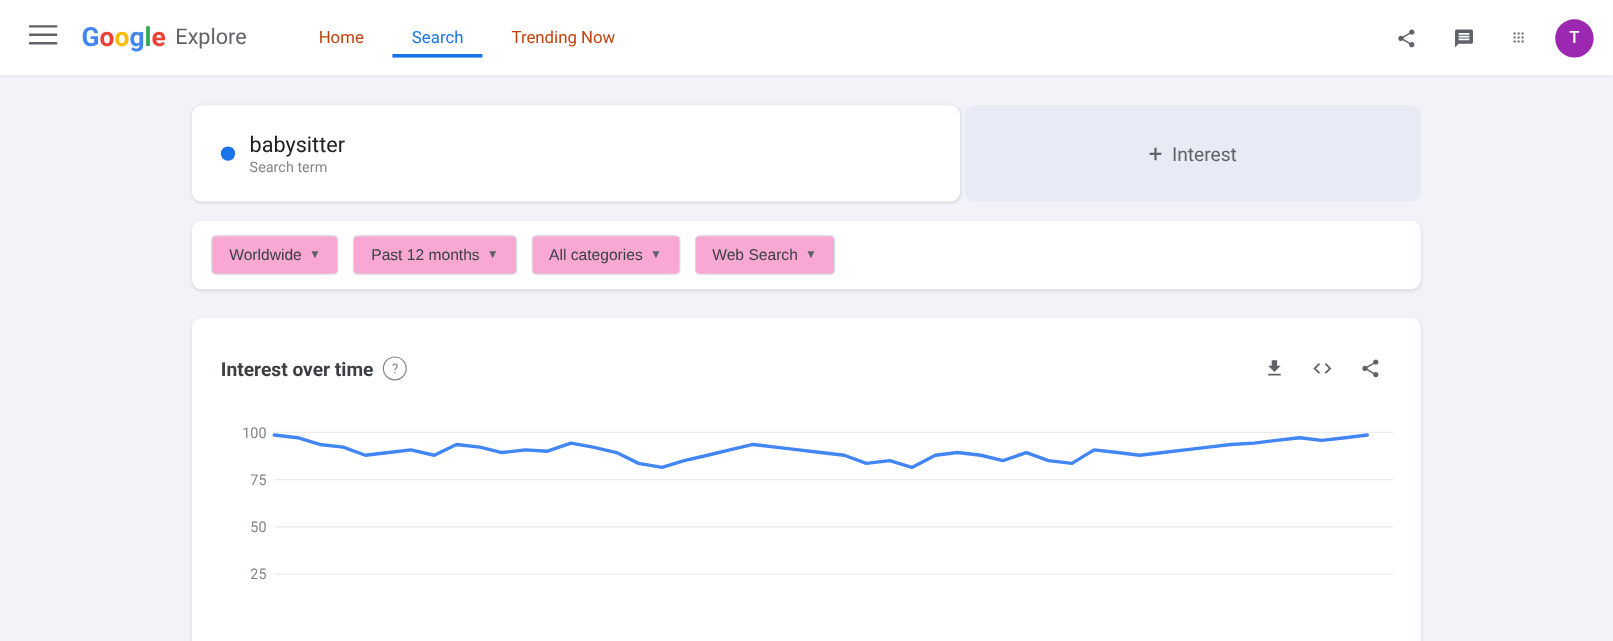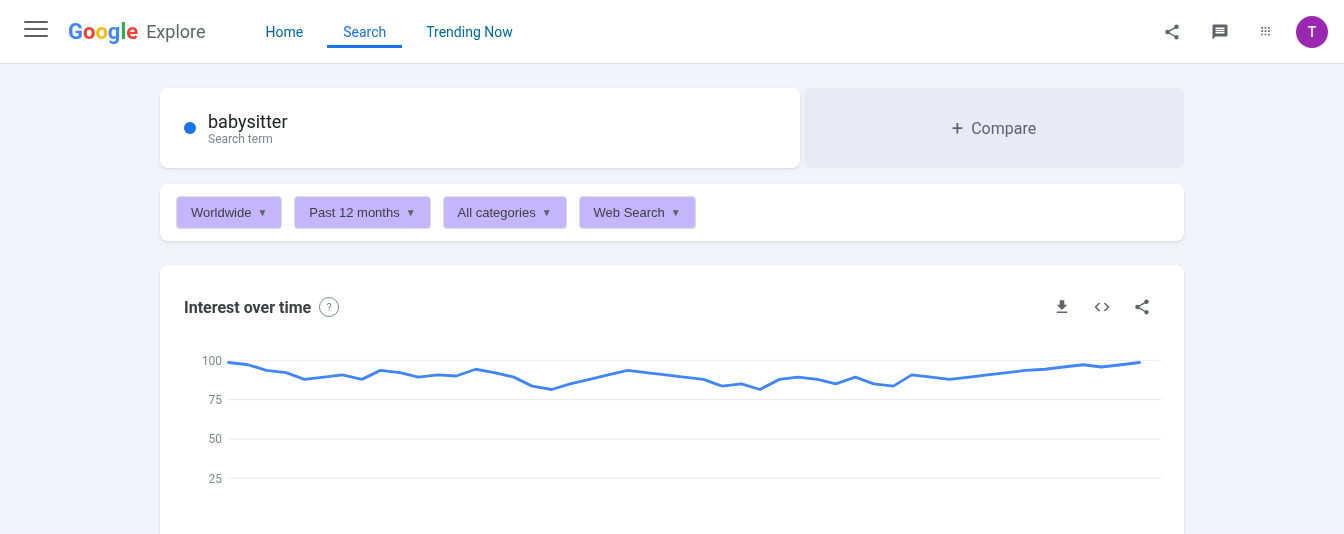--- a/index.html
+++ b/index.html
@@ -59,21 +59,21 @@
     }
     .header-nav {
       display: flex;
       align-items: center;
       margin-left: 32px;
       gap: 8px;
     }
     .nav-item {
       padding: 8px 16px;
       font-size: 14px;
-      color: #0369a1;
+      color: #c2410c;
       cursor: pointer;
       border-radius: 4px;
       text-decoration: none;
     }
     .nav-item.active {
       color: #1a73e8;
       border-bottom: 3px solid #1a73e8;
       border-radius: 0;
       padding-bottom: 5px;
     }
@@ -179,21 +179,21 @@
       border-radius: 8px;
       padding: 12px 16px;
       display: flex;
       gap: 12px;
       margin-bottom: 24px;
       box-shadow: 0 1px 3px rgba(0,0,0,0.12);
       flex-wrap: wrap;
     }
     .filter-btn {
       border: 1px solid #dadce0;
-      background: #c4b5fd;
+      background: #f9a8d4;
       border-radius: 4px;
       padding: 8px 14px;
       font-size: 13px;
       color: #3c4043;
       cursor: pointer;
       display: flex;
       align-items: center;
       gap: 6px;
     }
     .filter-chevron { font-size: 10px; color: #5f6368; }
@@ -316,21 +316,21 @@
   <div class="search-terms-row">
     <div class="search-term-card">
       <div class="term-dot"></div>
       <div class="term-info">
         <span class="term-name">babysitter</span>
         <span class="term-type">Search term</span>
       </div>
     </div>
     <div class="compare-card">
       <span class="compare-plus">+</span>
-      <span class="compare-label">Compare</span>
+      <span class="compare-label">Interest</span>
     </div>
   </div>
 
   <div class="filter-row">
     <button class="filter-btn">
       <span>Worldwide</span>
       <span class="filter-chevron">▼</span>
     </button>
     <button class="filter-btn">
       <span>Past 12 months</span>

